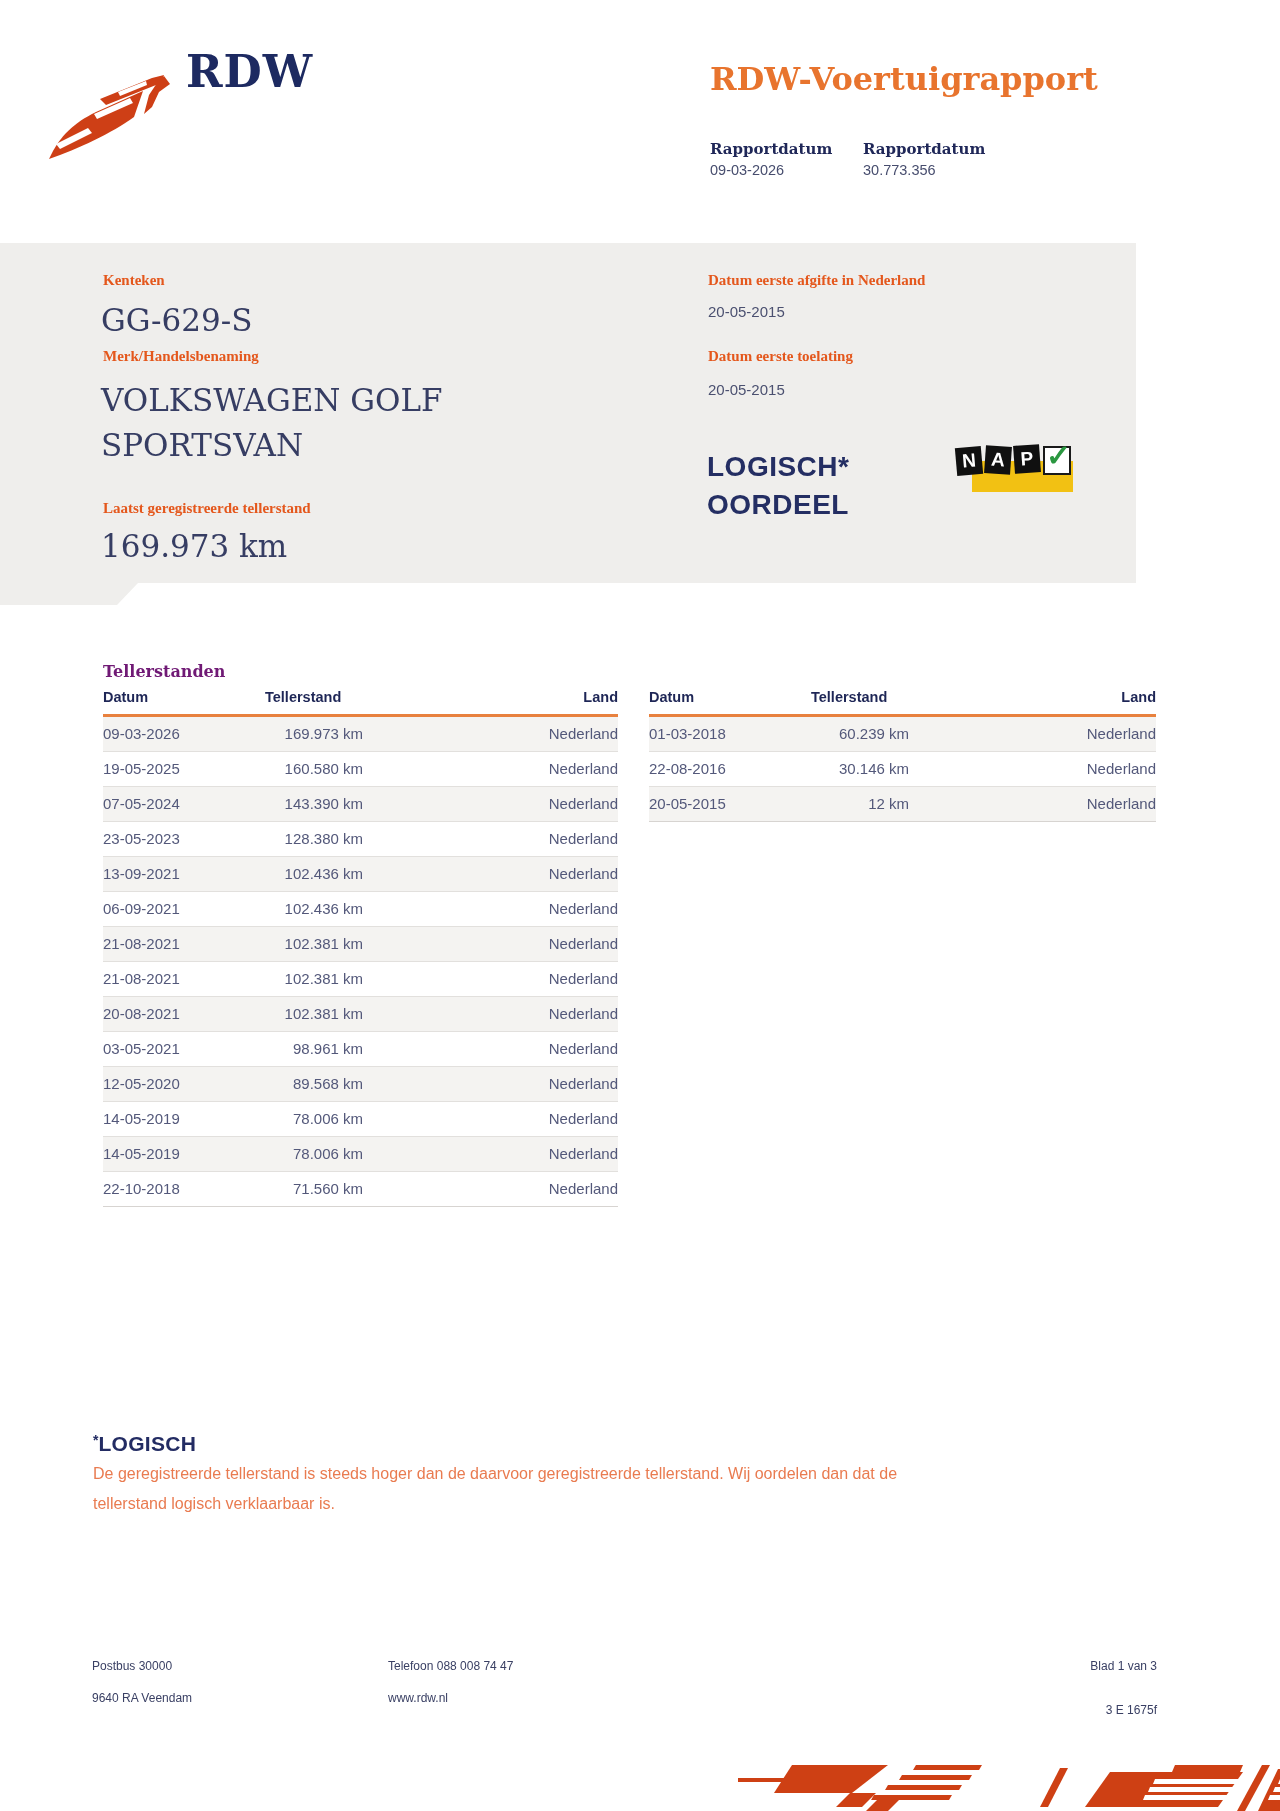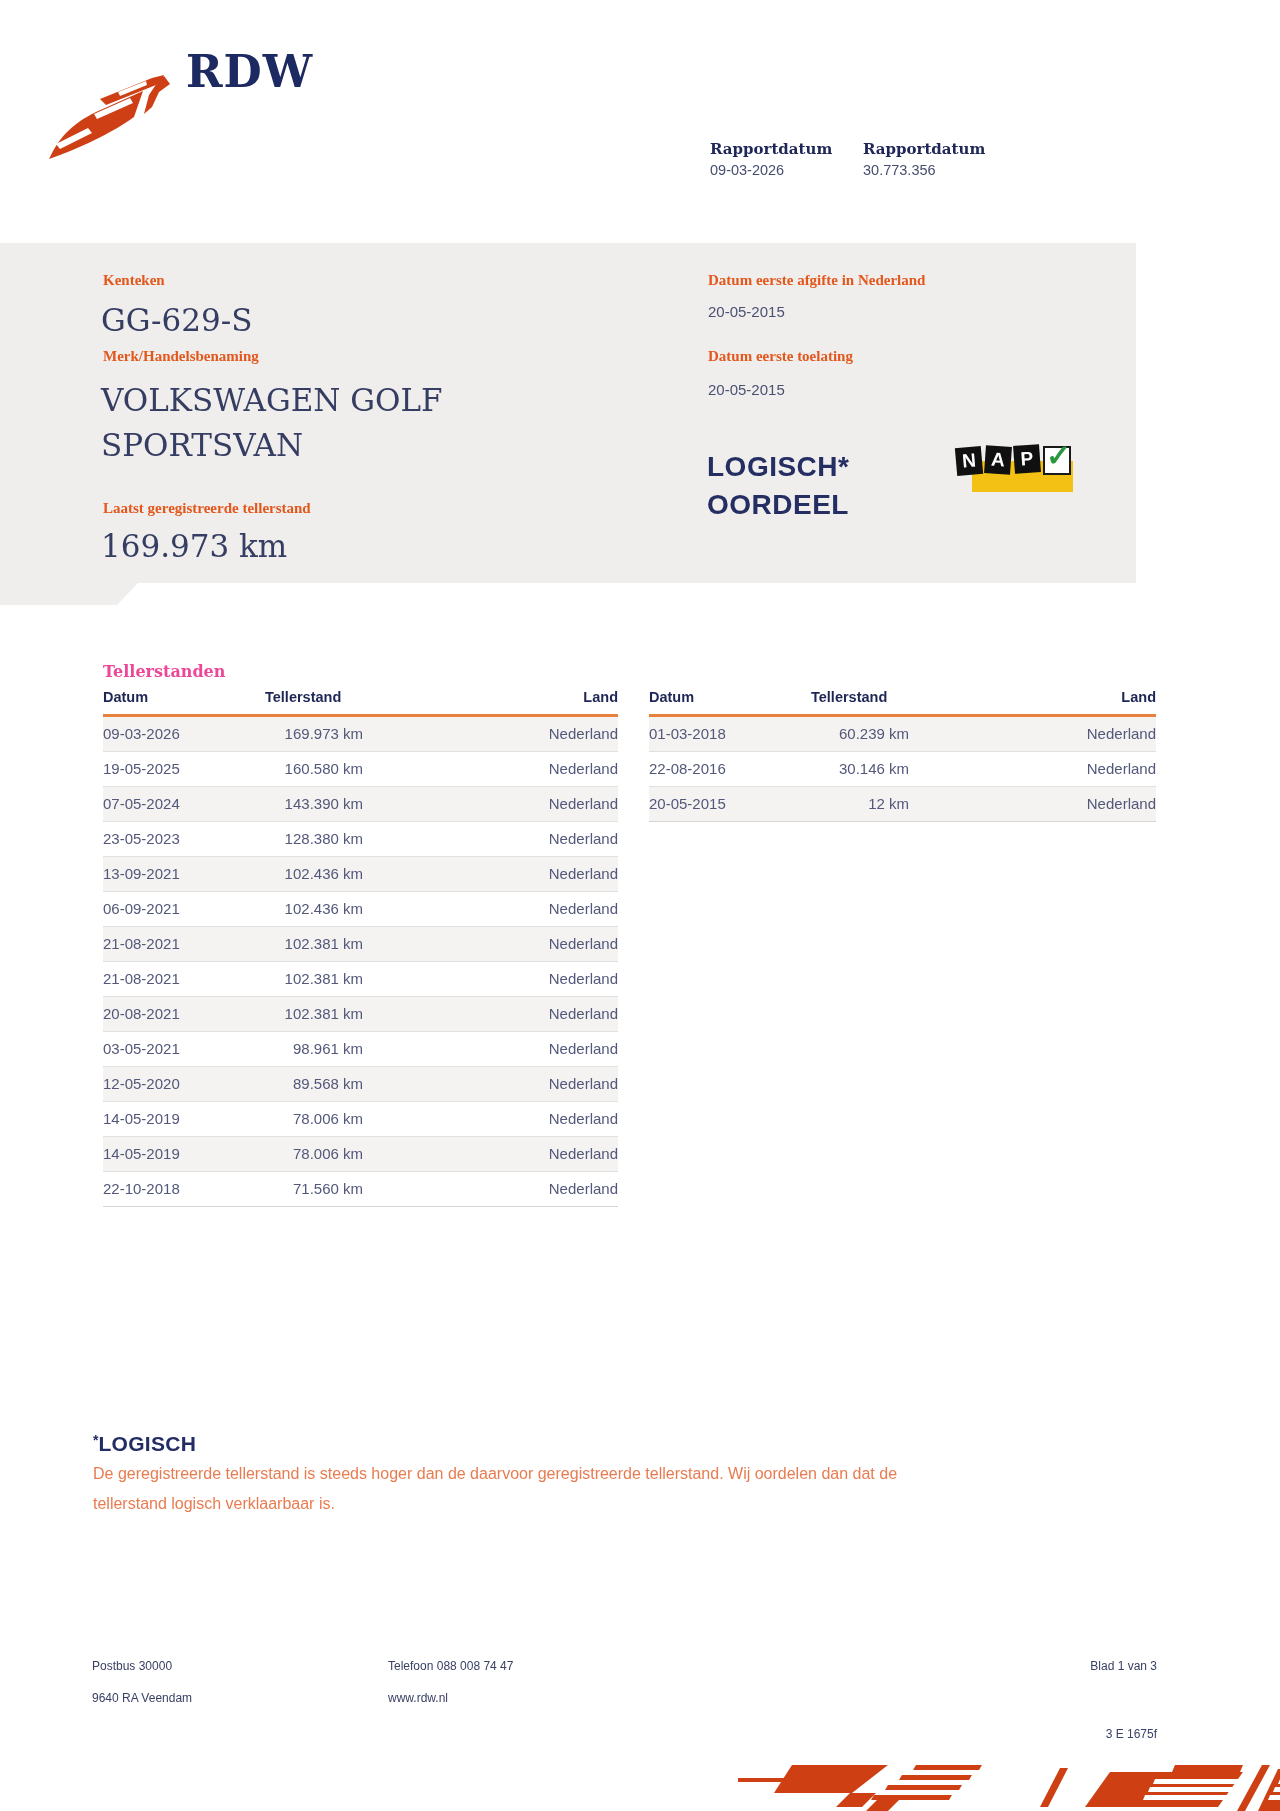--- a/index.html
+++ b/index.html
@@ -36,21 +36,21 @@
   .nap-n { left:0;  top:3px; transform:rotate(-5deg); }
   .nap-a { left:29px; top:2px; transform:rotate(4deg); }
   .nap-p { left:58px; top:1px; transform:rotate(-4deg); }
   .nap-check { position:absolute; left:87px; top:2px; width:24px; height:25px; background:#fff;
     border:2px solid #1a1a1a; }
   .nap-check i { position:absolute; left:1px; top:-10px; font-style:normal; color:#2a9740;
     font-size:30px; font-weight:bold; }
 
   
   .section-title { left:103px; top:662px; font-family:"DejaVu Serif",serif; font-weight:bold;
-    font-size:16px; color:#ec4899; }
+    font-size:16px; color:#701a75; }
   .tbl { position:absolute; top:689px; }
   .tbl-left  { left:103px; width:515px; }
   .tbl-right { left:649px; width:507px; }
   .tbl-head { display:grid; grid-template-columns:157px 103px 1fr; font-weight:bold;
     font-size:14.5px; color:#1e2656; padding-bottom:9px; border-bottom:3px solid #e8813e; }
   .tbl-head .c2 { padding-left:5px; }
   .tbl-head .c3 { text-align:right; }
   .row { display:grid; grid-template-columns:157px 103px 1fr; height:34px; line-height:34px;
     font-size:15px; color:#53587a; border-bottom:1px solid #e2e0dd; }
   .row .c2 { text-align:right; }
@@ -80,20 +80,21 @@
       <path d="M116,1 L122,9 L111,17 L104,32 L96,39 L101,20 L109,8 Z"></path>
     </g>
     <g fill="#ffffff">
       <path d="M8,69 L40,53 L44,58 L12,74 Z"></path>
       <path d="M46,39 L82,23 L85,28 L49,44 Z"></path>
       <path d="M70,17 L98,6 L99,10 L72,21 Z"></path>
     </g>
   </svg>
   <div class="abs rdw-word">RDW</div>
 
+  <div class="abs doc-title">RDW-Voertuigrapport</div>
   <div class="abs hdr-label" style="left:710px; top:140px;">Rapportdatum</div>
   <div class="abs hdr-label" style="left:863px; top:140px;">Rapportdatum</div>
   <div class="abs hdr-value" style="left:710px; top:162px;">09-03-2026</div>
   <div class="abs hdr-value" style="left:863px; top:162px;">30.773.356</div>
 
   <div class="gray-box"></div>
 
   <div class="abs olabel" style="left:103px; top:272px;">Kenteken</div>
   <div class="abs bigval" style="left:101px; top:298px;">GG-629-S</div>
 
@@ -254,21 +255,21 @@
   <div class="abs fn-head">
     <span class="fn-ast">*</span><span class="fn-title">LOGISCH</span>
   </div>
   <div class="abs fn-text">De geregistreerde tellerstand is steeds hoger dan de daarvoor geregistreerde tellerstand. Wij oordelen dan dat de tellerstand logisch verklaarbaar is.</div>
 
   <div class="abs foot" style="left:92px; top:1659px;">Postbus 30000</div>
   <div class="abs foot" style="left:92px; top:1691px;">9640 RA Veendam</div>
   <div class="abs foot" style="left:388px; top:1659px;">Telefoon 088 008 74 47</div>
   <div class="abs foot" style="left:388px; top:1691px;">www.rdw.nl</div>
   <div class="abs foot foot-right" style="left:857px; top:1659px; width:300px;">Blad 1 van 3</div>
-  <div class="abs foot foot-right" style="left:857px; top:1703px; width:300px;margin-top:24px;">3 E 1675f</div>
+  <div class="abs foot foot-right" style="left:857px; top:1703px; width:300px;">3 E 1675f</div>
 
   <svg class="abs" style="left:730px; top:1755px;" width="560" height="56" viewBox="0 0 560 56">
     <g fill="#ce4014">
       <rect x="8" y="23" width="86" height="4"></rect>
       <path d="M62,10 L158,10 L122,38 L44,38 Z"></path>
       <path d="M120,38 L146,38 L132,52 L106,52 Z"></path>
       <path d="M150,42 L172,42 L158,56 L136,56 Z"></path>
       <path d="M186,10 L252,10 L249,15 L183,15 Z"></path>
       <path d="M172,20 L242,20 L239,25 L169,25 Z"></path>
       <path d="M158,30 L232,30 L229,35 L155,35 Z"></path>

